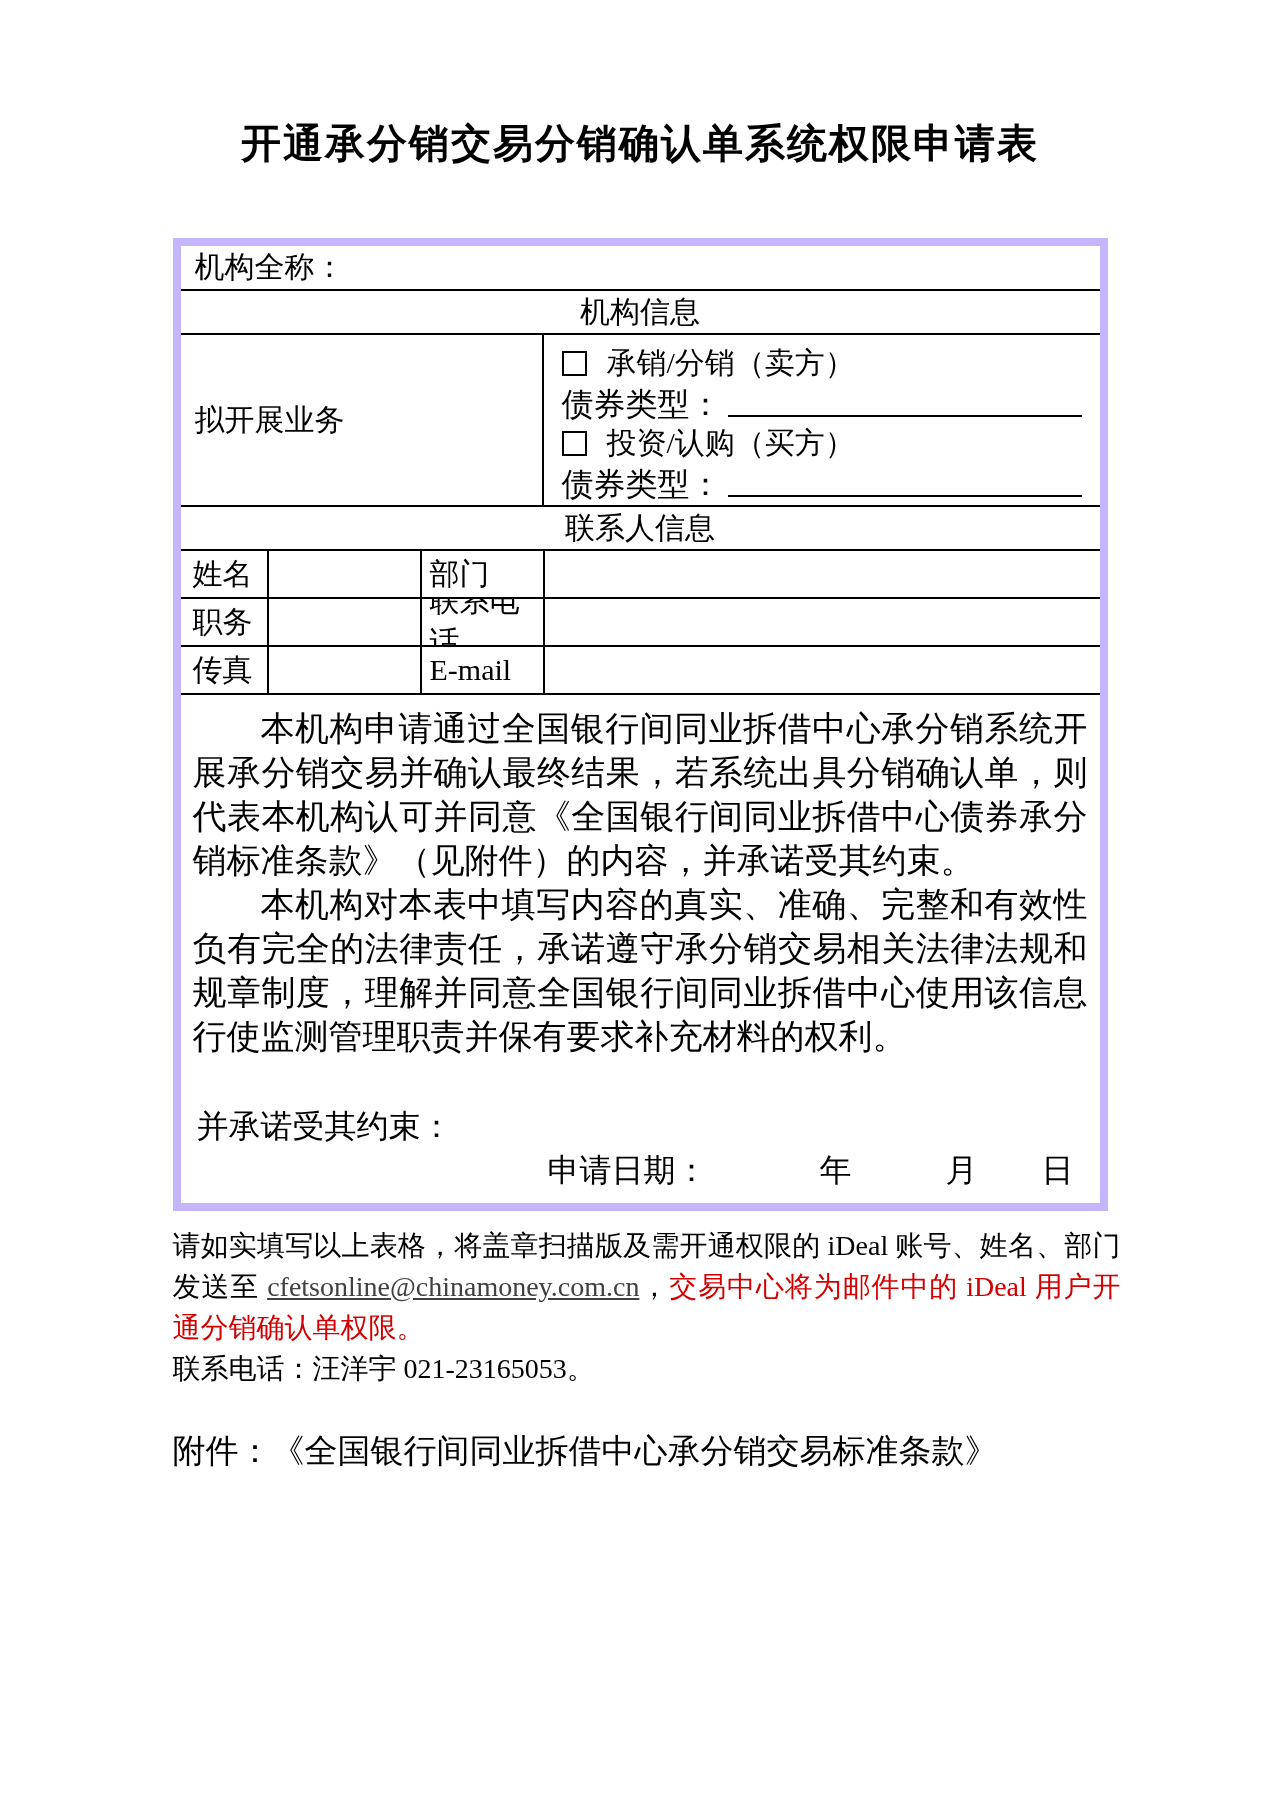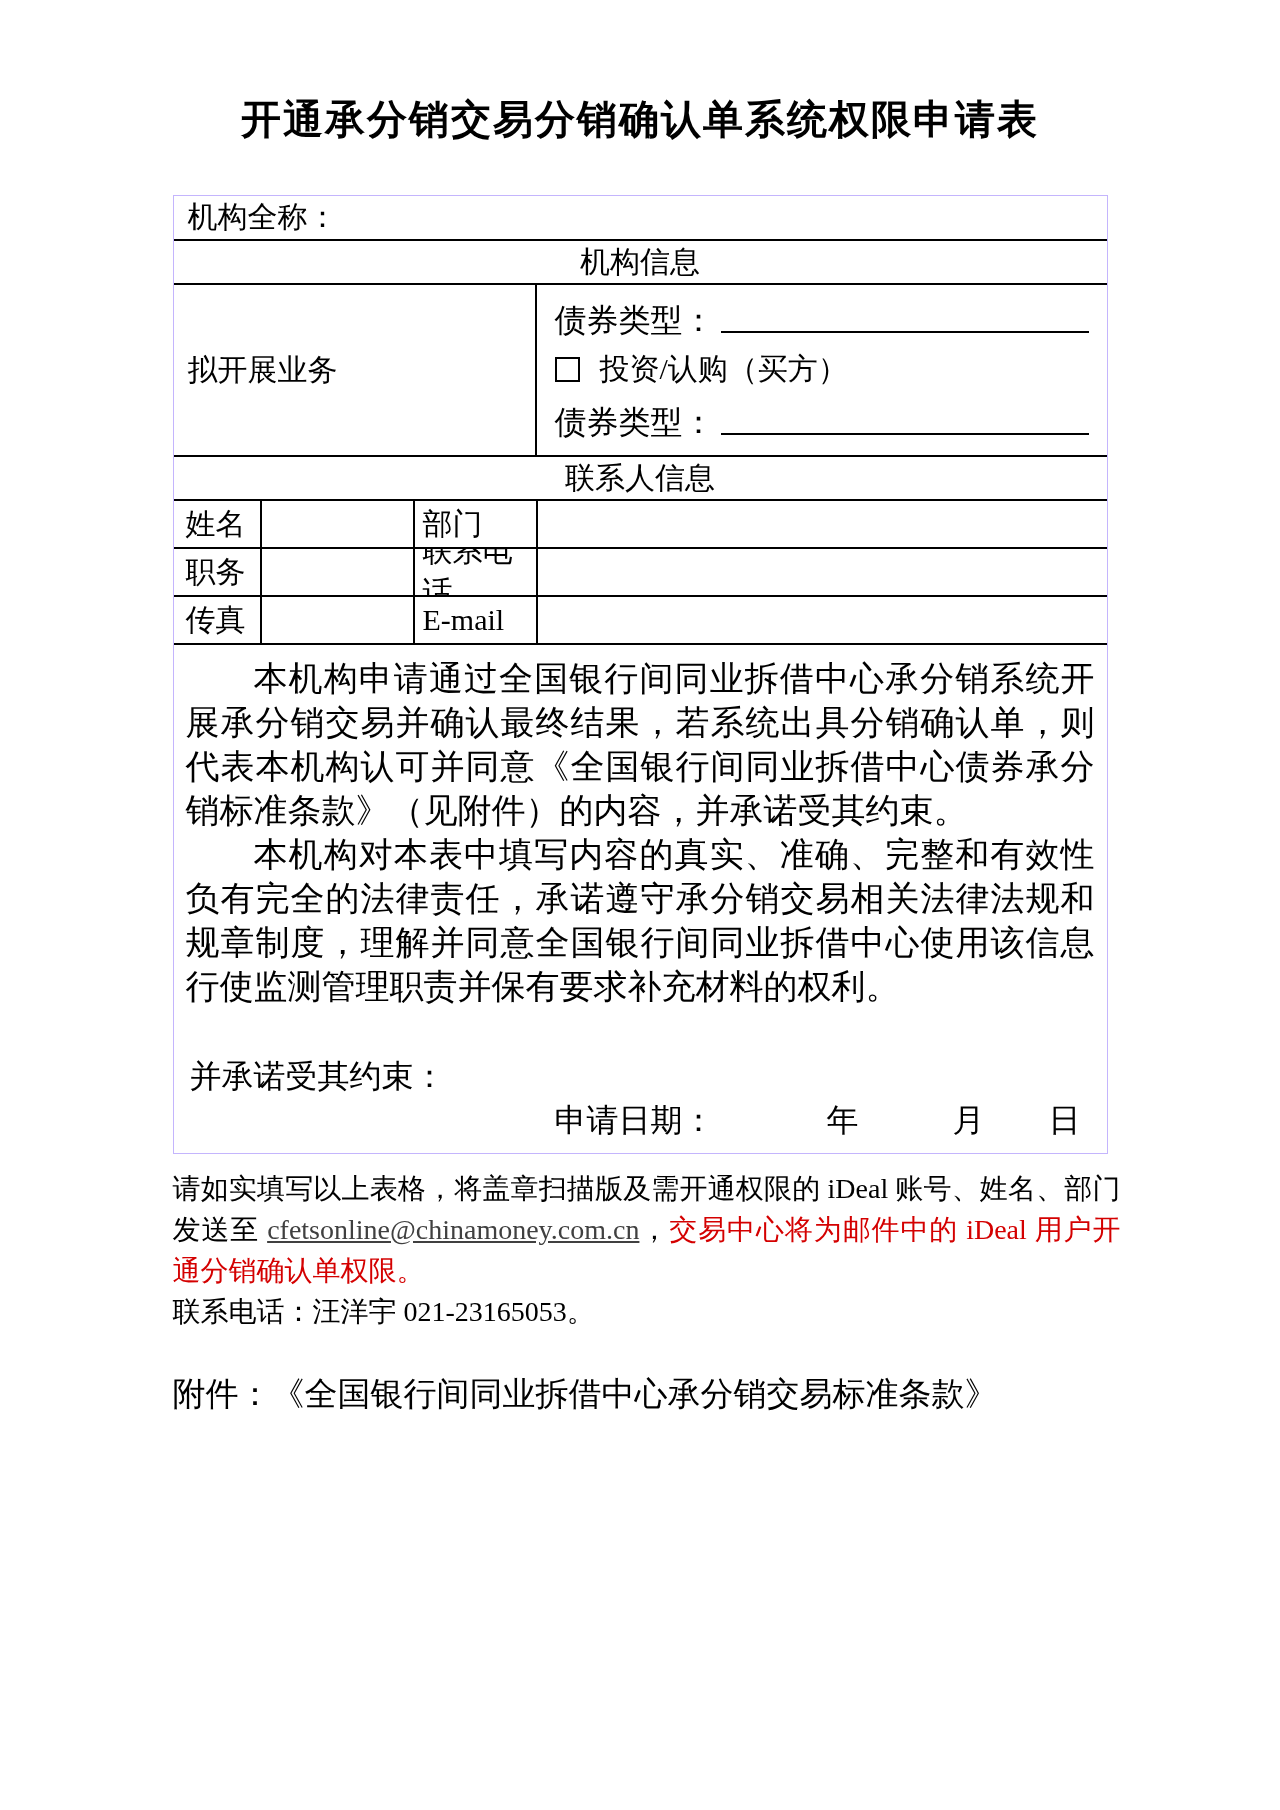--- a/index.html
+++ b/index.html
@@ -3,33 +3,33 @@
 <meta charset="utf-8">
 <style>
   * { margin:0; padding:0; box-sizing:border-box; }
   html, body { background:#ffffff; }
   body {
     width:1280px; height:1810px;
     font-family:"Liberation Serif","DejaVu Serif",serif;
     color:#000000;
     overflow:hidden;
   }
-  .page { width:935px; margin:0 auto; padding-top:92px; }
+  .page { width:935px; margin:0 auto; padding-top:116px; }
 
   .doc-title {
     text-align:center;
     font-size:40px;
     font-weight:bold;
     letter-spacing:2px;
     white-space:nowrap;
   }
 
   .doc-table {
-    margin-top:48px;
-    border:1px solid #c4b5fd;
+    margin-top:67px;
+    border:8px solid #c4b5fd;
     width:935px;
   }
   .doc-table > div { border-bottom:2px solid #000000; }
   .doc-table > div:last-child { border-bottom:none; }
 
   .row-orgname { height:45px; display:flex; align-items:center; padding:0 0 0 14px; font-size:30px; }
   .org-fill { flex:1; height:100%; }
 
   .sec-header { height:44px; display:flex; align-items:center; justify-content:center; font-size:30px; }
 
@@ -76,20 +76,24 @@
     <div class="row-orgname">
       <span>机构全称：</span>
       <span class="org-fill"></span>
     </div>
 
     <div class="sec-header">机构信息</div>
 
     <div class="row-business">
       <div class="biz-label-cell">拟开展业务</div>
       <div class="biz-options">
+        <div class="opt-line">
+          <span class="checkbox"></span>
+          <span>承销/分销（卖方）</span>
+        </div>
         <div class="bond-line">
           <span>债券类型：</span>
           <span class="blank-underline"></span>
         </div>
         <div class="opt-line">
           <span class="checkbox"></span>
           <span>投资/认购（买方）</span>
         </div>
         <div class="bond-line">
           <span>债券类型：</span>

